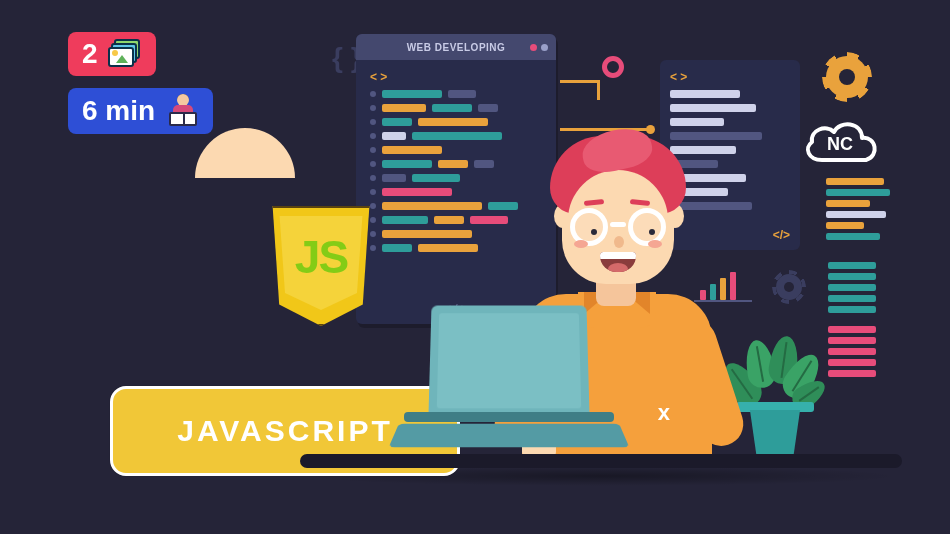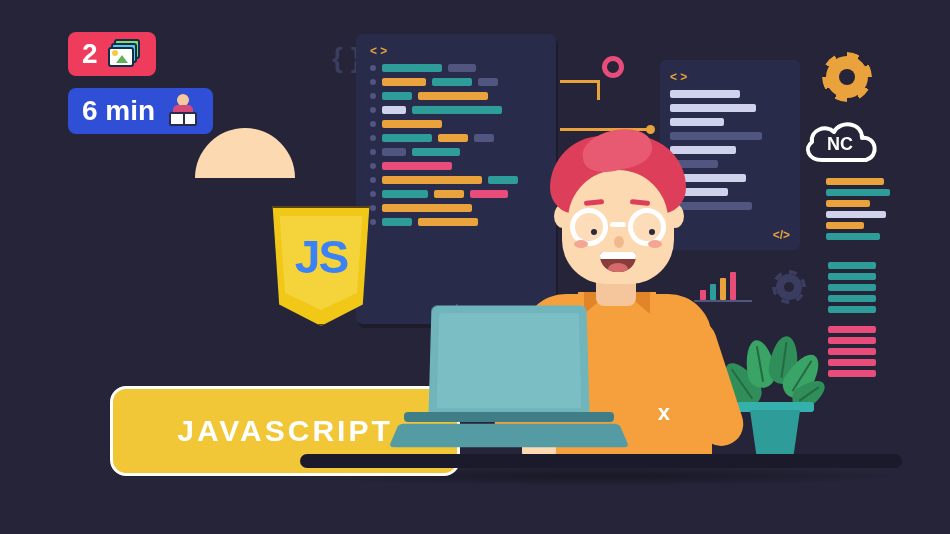--- a/index.html
+++ b/index.html
@@ -59,21 +59,21 @@
     letter-spacing:3px;
     box-shadow:0 0 0 1px rgba(0,0,0,0.05);
   }
 
   
   .js-shield{
     position:absolute;left:266px;top:206px;width:110px;height:130px;z-index:5;
   }
   .shield-body{width:110px;height:120px;background:#f1c718;clip-path:polygon(6% 0,94% 0,88% 82%,50% 100%,12% 82%);position:relative;border:2px solid #5a4310;}
   .shield-inner{position:absolute;left:8px;top:8px;right:8px;bottom:14px;background:#f5d33a;clip-path:polygon(4% 0,96% 0,90% 82%,50% 100%,10% 82%);}
-  .js-text{position:absolute;left:0;right:0;top:24px;text-align:center;font-size:46px;font-weight:900;font-family:Arial;color:#3b82f6;letter-spacing:-2px;}
+  .js-text{position:absolute;left:0;right:0;top:24px;text-align:center;font-size:46px;font-weight:900;font-family:Arial;color:#84cc16;letter-spacing:-2px;}
 
   
   .code-win{
     position:absolute;left:356px;top:34px;width:200px;height:290px;
     background:#282b4a;border-radius:6px;z-index:3;
     box-shadow:2px 4px 0 rgba(0,0,0,0.2);
   }
   .code-win .title{background:#44486e;height:26px;border-radius:6px 6px 0 0;color:#c8cbe6;font-size:10px;font-weight:700;display:flex;align-items:center;justify-content:center;letter-spacing:0.5px;position:relative;}
   .code-win .dots{position:absolute;right:8px;display:flex;gap:4px;}
   .code-win .dots span{width:7px;height:7px;border-radius:50%;background:#e74c7a;}
@@ -213,20 +213,27 @@
       <span class="book"></span>
   </span>
 </div>
 
 <div class="brace" style="left:332px;top:42px;">{ }</div>
 <div class="deco-circle"></div>
 <div class="link-line"></div>
 <div class="link-line2"></div>
 
 <div class="code-win">
+  <div class="title">
+    <span>WEB DEVELOPING</span>
+    <span class="dots">
+        <span></span>
+        <span></span>
+      </span>
+  </div>
   <div class="body">
     <div class="tag-mark">&lt; &gt;</div>
     <div class="code-lines">
       <div class="ln">
           <span class="dot"></span>
           <span class="bar teal" style="width:60px"></span>
           <span class="bar dim" style="width:28px"></span>
         </div>
       <div class="ln">
           <span class="dot"></span>

